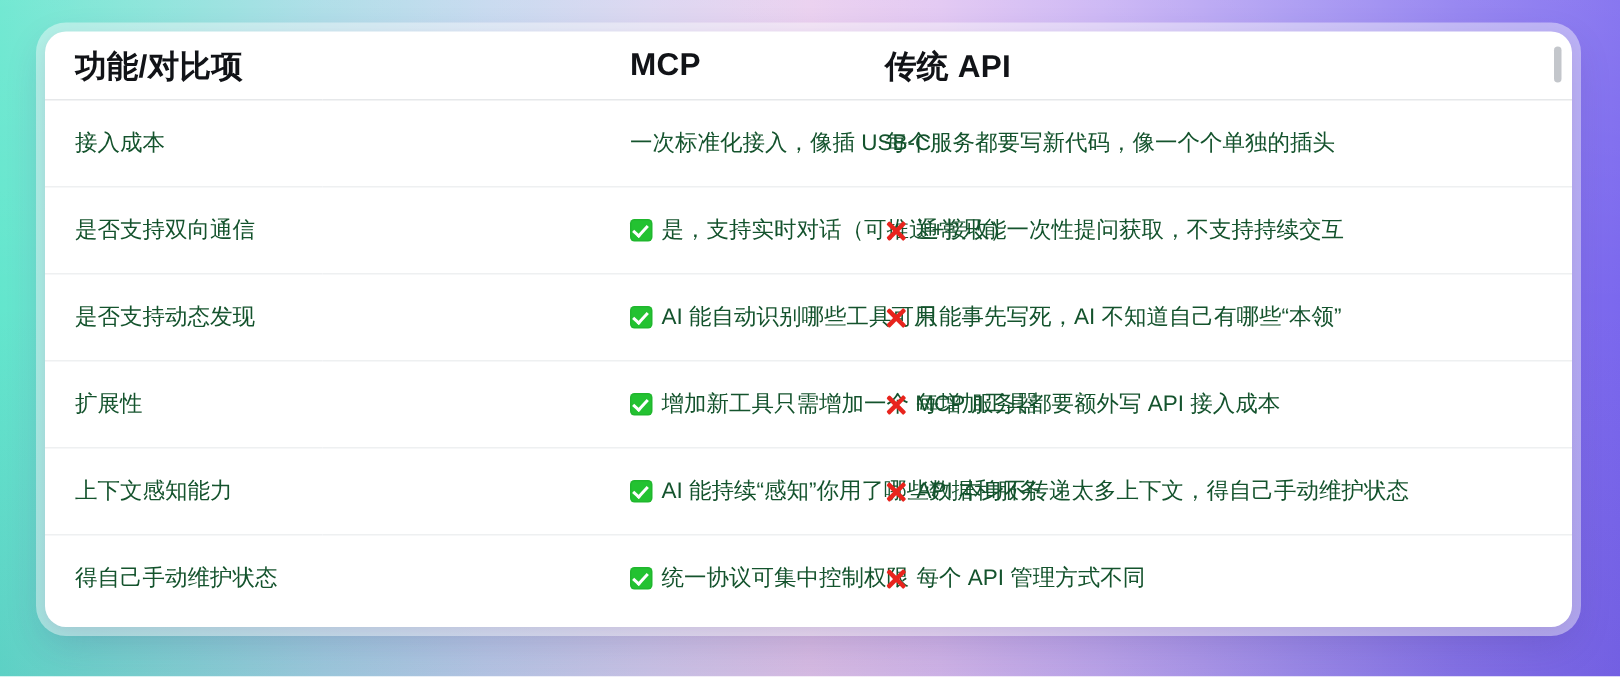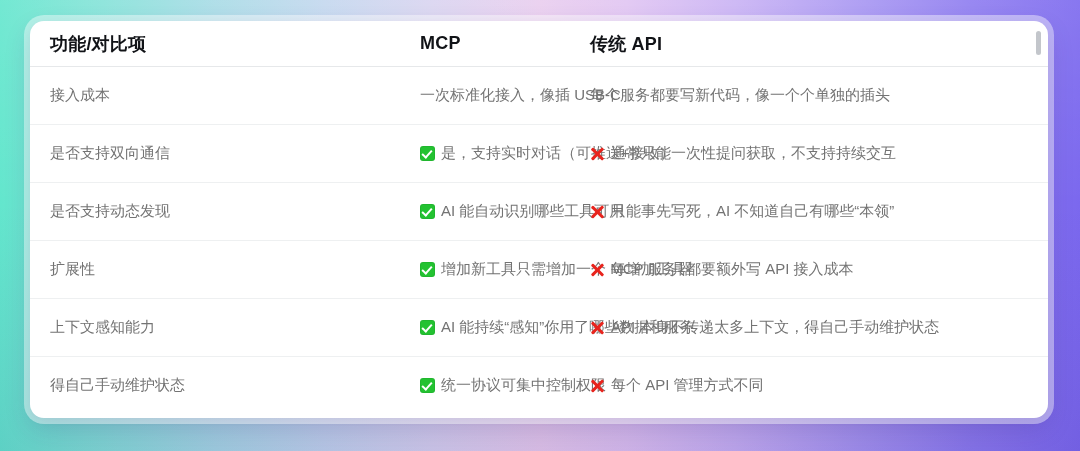--- a/index.html
+++ b/index.html
@@ -70,31 +70,31 @@
     text-align: left;
     vertical-align: middle;
     padding: 0 0 0 0;
     color: #1f2124;
     font-weight: 400;
     white-space: nowrap;
   }
 
   #table thead th {
     height: 45px;
-    font-size: 18px;
+    font-size: 21px;
     font-weight: 700;
     color: #111317;
     letter-spacing: 0.2px;
     border-bottom: 1px solid #e6e8ea;
   }
   #table tbody td {
     height: 57px;
     font-size: 15px;
     border-bottom: 1px solid #eef0f1;
-    color: #737373;
+    color: #14532d;
   }
   #table tbody tr:last-child td {
     border-bottom: none;
   }
 
   
   .col-feature { padding-left: 20px !important; }
   .col-mcp     { padding-left: 205px !important; }
   .col-api     { padding-left: 0px !important; }
 

